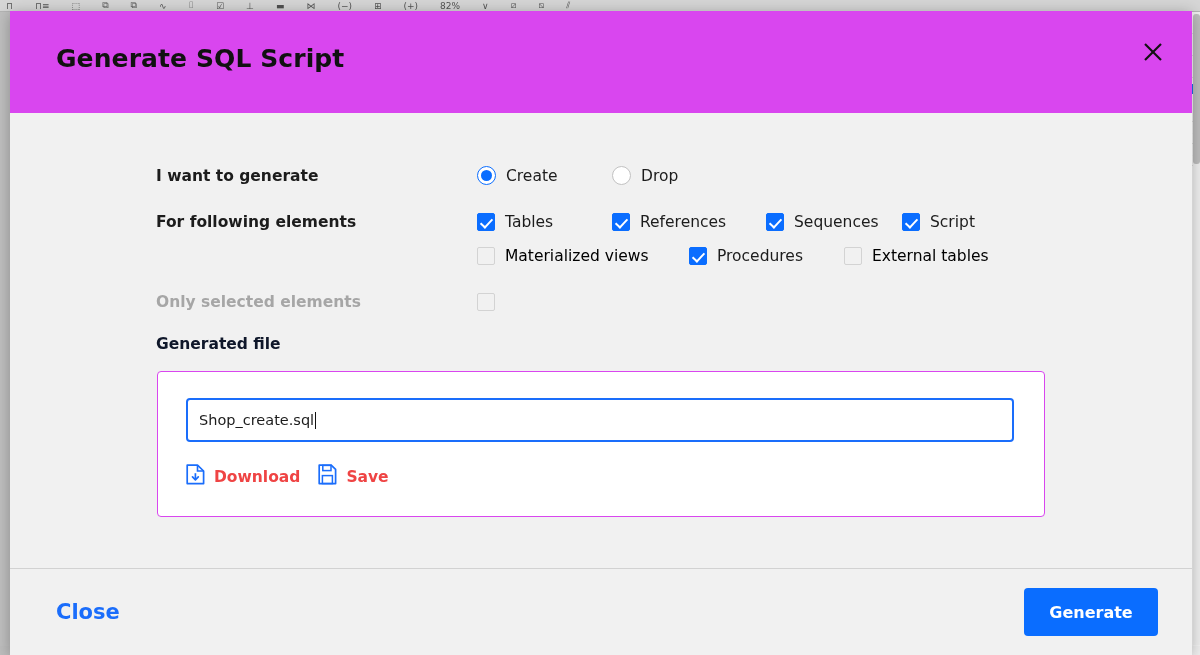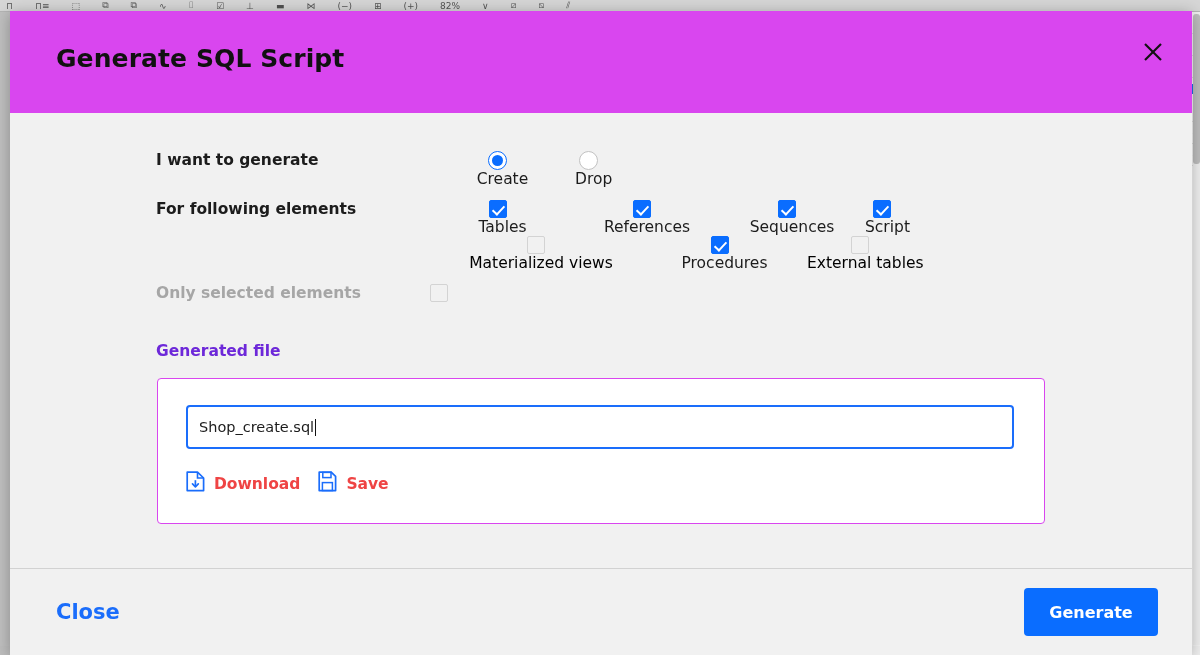--- a/index.html
+++ b/index.html
@@ -108,40 +108,40 @@
   .modal-body {
     flex: 1 1 auto;
     background: #f1f1f1;
     position: relative;
     border-bottom: 1px solid #d2d2d2;
     padding: 38px 0 0 0;
   }
 
   .form-row {
     display: flex;
-    align-items: flex-start;
+    align-items: flex-end;
     padding-left: 146px;
     min-height: 34px;
+    gap: 47px;
   }
   .row-label {
     width: 274px;
     flex: 0 0 274px;
     font-size: 15.5px;
     font-weight: bold;
     color: #1c1c1c;
   }
   .row-label.disabled { color: #a6a6a6; }
 
   .opts { display: flex; align-items: center; }
 
   .opt {
     display: flex; align-items: center;
     cursor: pointer;
     white-space: nowrap;
-    flex-direction: column;
   }
   .opt.disabled { cursor: default; }
   .opt-label {
     font-size: 15.5px;
     color: #1c1c1c;
     margin-left: 10px;
   }
   .opt.disabled .opt-label { color: #000000; }
 
   
@@ -178,21 +178,21 @@
   .w-tables { width: 135px; }
   .w-refs   { width: 154px; }
   .w-seqs   { width: 136px; }
   .w-matv   { width: 212px; }
   .w-procs  { width: 155px; }
 
   .spacer-row { height: 12px; }
 
   .generated-label {
     padding-left: 146px;
-    font-size: 15.5px; font-weight: bold; color: #6d28d9;
+    font-size: 15.5px; font-weight: bold; color: #0f172a;
     margin-top: 24px;
   }
 
   .file-card {
     margin: 18px 0 0 147px;
     width: 888px; height: 146px;
     background: #fff;
     border: 1px solid #d946ef;
     border-radius: 4px;
     padding: 26px 28px 0 28px;

